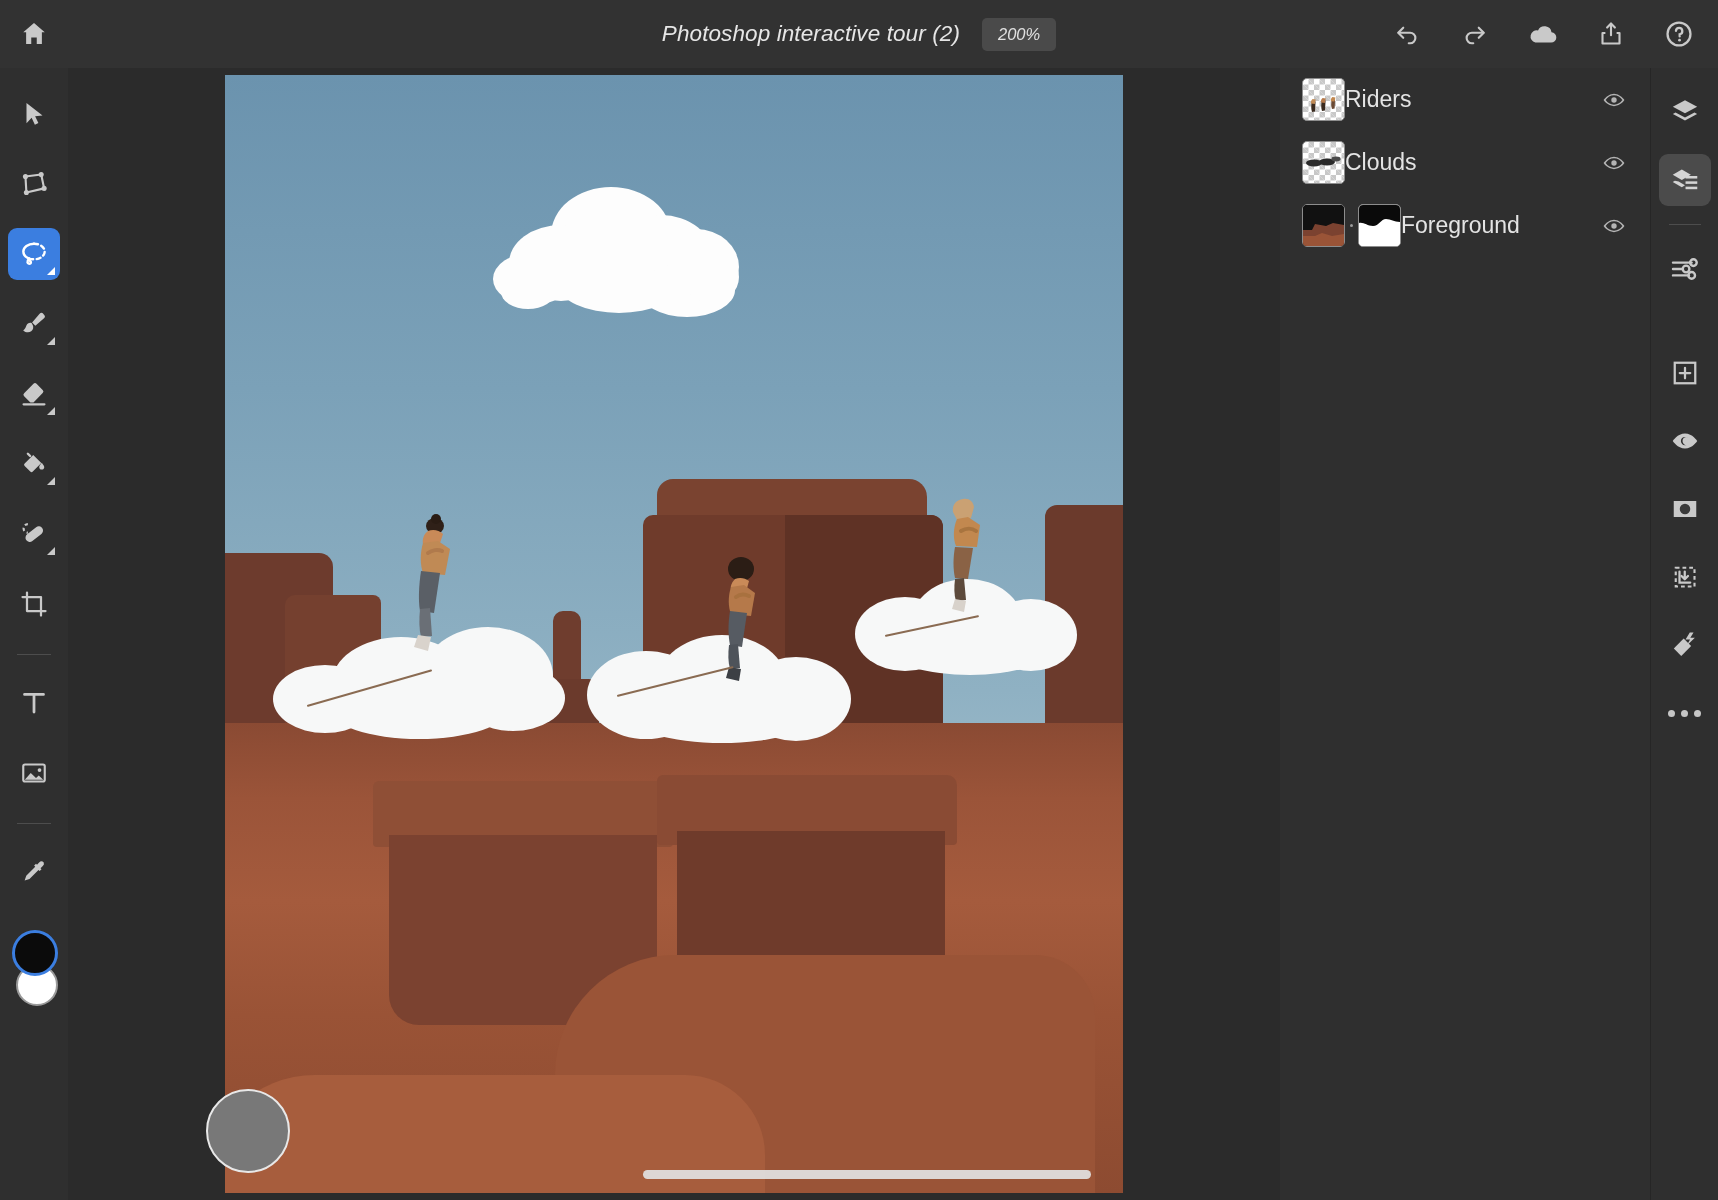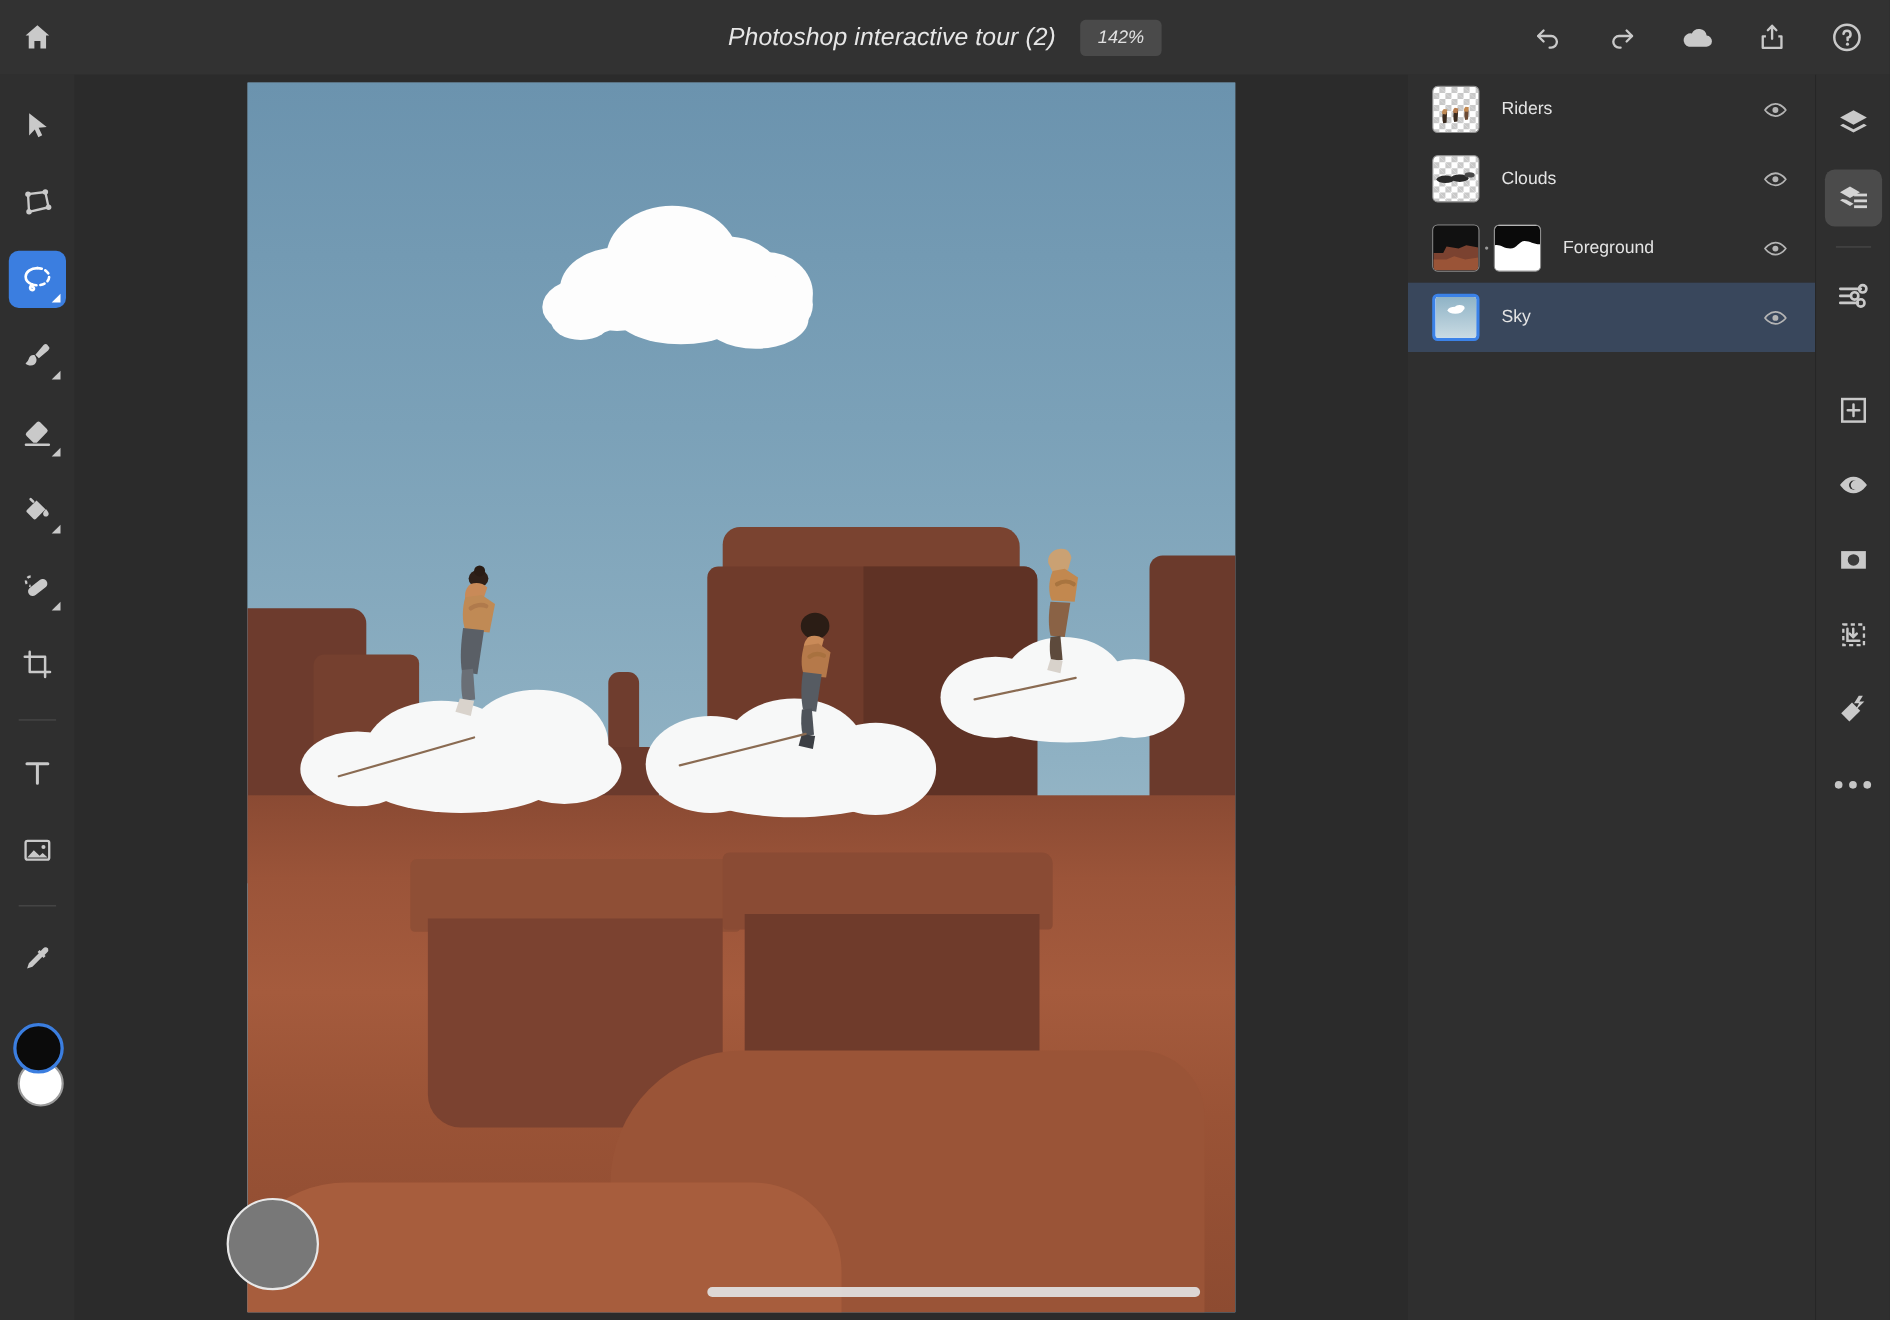--- a/index.html
+++ b/index.html
@@ -144,21 +144,21 @@
     width: 43px; height: 43px; border-radius: 5px; overflow: hidden;
     border: 1px solid #8d8d8d; flex: none; position: relative;
     background-color: #ffffff;
     background-image:
       linear-gradient(45deg, #c8c8c8 25%, transparent 25%, transparent 75%, #c8c8c8 75%),
       linear-gradient(45deg, #c8c8c8 25%, transparent 25%, transparent 75%, #c8c8c8 75%);
     background-size: 11px 11px;
     background-position: 0 0, 5.5px 5.5px;
   }
   .thumb.sel-thumb { border: 3px solid #3b82e8; }
-  .layer-name { font-size: 16px; color: #e4e4e4; margin-left: 20px; white-space: nowrap; }
+  .layer-name { font-size: 23px; color: #e4e4e4; margin-left: 0; white-space: nowrap; }
   .eye { position: absolute; right: 24px; top: 50%; transform: translateY(-50%); cursor: pointer; }
 
   
   .right-rail {
     position: absolute; left: 1650px; top: 68px; width: 68px; height: 1132px;
     background: #2f2f2f; display: flex; flex-direction: column; align-items: center;
     padding-top: 18px; border-left: 1px solid #262626;
   }
   .rail-btn {
     width: 52px; height: 52px; border-radius: 9px; margin-bottom: 16px;
@@ -175,21 +175,21 @@
 <div id="app">
 
   <div class="topbar">
     <div class="home-btn">
       <svg width="30" height="30" viewBox="0 0 24 24">
         <path d="M12 3.2 3.4 10.6h2.3V20h4.1v-5.3h4.4V20h4.1v-9.4h2.3Z" fill="#c9c9c9"></path>
       </svg>
     </div>
     <div class="top-center">
       <div class="doc-title">Photoshop interactive tour (2)</div>
-      <div class="zoom-badge">142%</div>
+      <div class="zoom-badge">200%</div>
     </div>
     <div class="top-right">
       <div class="top-icon">
         <svg width="30" height="30" viewBox="0 0 24 24">
           <path d="M9 7 5 11l4 4" fill="none" stroke="#c9c9c9" stroke-width="1.7" stroke-linecap="round" stroke-linejoin="round"></path>
           <path d="M5.3 11h9.2a4.2 4.2 0 0 1 0 8.4h-1.1" fill="none" stroke="#c9c9c9" stroke-width="1.7" stroke-linecap="round"></path>
         </svg>
       </div>
       <div class="top-icon">
         <svg width="30" height="30" viewBox="0 0 24 24">
@@ -511,44 +511,20 @@
       </div>
       <div class="layer-name">Foreground</div>
       <span class="eye">
         <svg width="24" height="24" viewBox="0 0 24 24">
           <path d="M2.6 12s3.6-5.5 9.4-5.5S21.4 12 21.4 12 17.8 17.5 12 17.5 2.6 12 2.6 12Z" fill="none" stroke="#b4b4b4" stroke-width="1.6"></path>
           <circle cx="12" cy="12" r="2.7" fill="#b4b4b4"></circle>
         </svg>
       </span>
     </div>
 
-    <div class="layer-row selected">
-      <div class="thumb-wrap">
-        <div class="thumb sel-thumb" style="background-image:none;">
-          <svg width="41" height="41" viewBox="0 0 41 41">
-            <defs>
-              <linearGradient id="skygrad" x1="0" y1="0" x2="0" y2="1">
-                <stop offset="0" stop-color="#8fb3c6"></stop>
-                <stop offset="1" stop-color="#cfdfe6"></stop>
-              </linearGradient>
-            </defs>
-            <rect width="41" height="41" fill="url(#skygrad)"></rect>
-            <ellipse cx="18" cy="12" rx="7" ry="3.2" fill="#ffffff"></ellipse>
-            <ellipse cx="22" cy="10" rx="4.5" ry="2.8" fill="#ffffff"></ellipse>
-          </svg>
-        </div>
-      </div>
-      <div class="layer-name">Sky</div>
-      <span class="eye">
-        <svg width="24" height="24" viewBox="0 0 24 24">
-          <path d="M2.6 12s3.6-5.5 9.4-5.5S21.4 12 21.4 12 17.8 17.5 12 17.5 2.6 12 2.6 12Z" fill="none" stroke="#b4b4b4" stroke-width="1.6"></path>
-          <circle cx="12" cy="12" r="2.7" fill="#b4b4b4"></circle>
-        </svg>
-      </span>
-    </div>
   </div>
 
   <div class="right-rail">
 
     <div class="rail-btn">
       <svg width="32" height="32" viewBox="0 0 24 24">
         <path d="M12 3.2 2.9 8.1 12 13l9.1-4.9Z" fill="#c9c9c9"></path>
         <path d="M4.9 12.4 2.9 13.5 12 18.4l9.1-4.9-2-1.1L12 16.2Z" fill="#c9c9c9"></path>
       </svg>
     </div>

